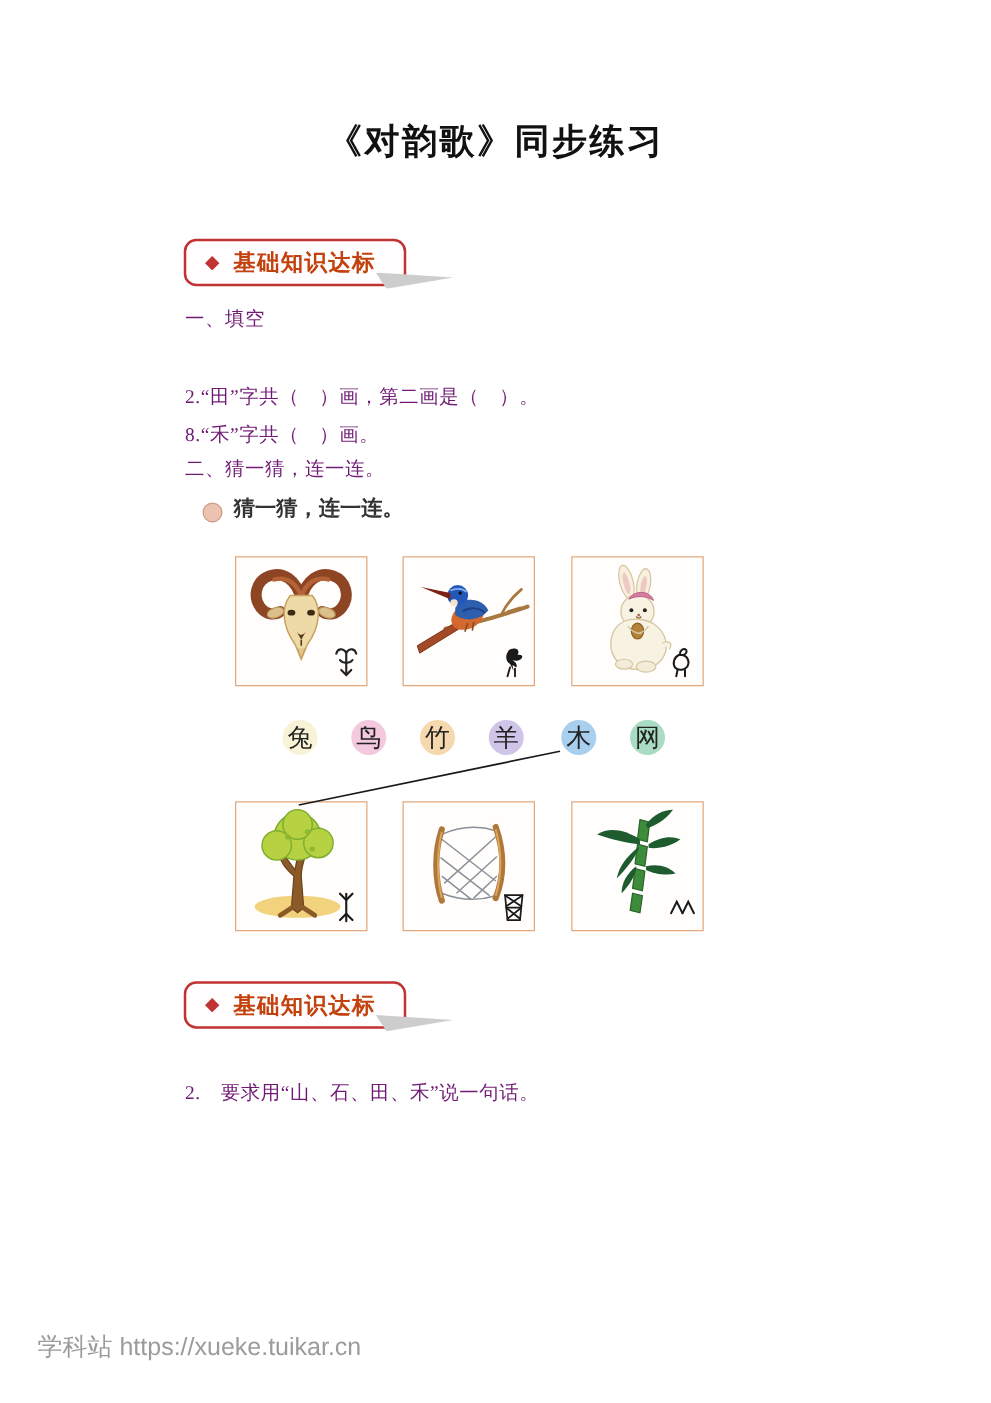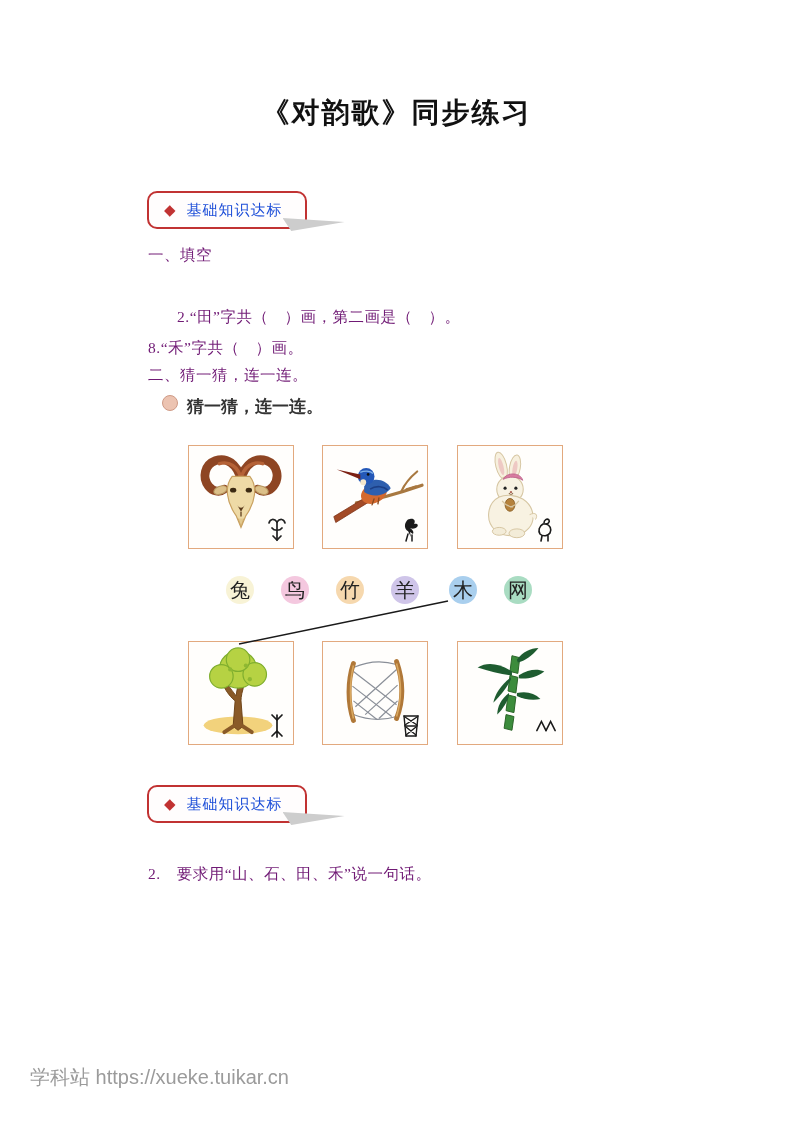--- a/index.html
+++ b/index.html
@@ -22,36 +22,36 @@
   .badge{
     position:absolute;left:117px;height:38px;
     display:flex;align-items:center;gap:11px;
     padding:0 22px 0 15px;
     border:2px solid #c13232;border-radius:10px;
     background:#fffdfd;
     box-sizing:border-box;
     z-index:2;
   }
   .badge .diamond{color:#c13232;font-size:15px;line-height:1;}
-  .badge .blabel{color:#1d4ed8;font-size:15px;font-weight:normal;letter-spacing:1px;}
+  .badge .blabel{color:#c2410c;font-size:18px;font-weight:bold;letter-spacing:1px;}
   .badge .swoosh{
     position:absolute;right:-40px;bottom:-4px;
     width:62px;height:13px;
     background:#cdcdcd;
     clip-path:polygon(0 0,100% 30%,14% 100%);
     z-index:1;
   }
   .bodyline{
     position:absolute;left:118px;
     font-size:15.5px;color:#701a75;letter-spacing:0.5px;
     white-space:nowrap;
   }
   .exinstr{
     position:absolute;left:132px;top:395px;
-    display:flex;align-items:flex-start;gap:9px;
+    display:flex;align-items:flex-end;gap:9px;
     font-size:17px;font-weight:bold;color:#333;
   }
   .stamp{
     width:16px;height:16px;border-radius:50%;
     background:#ecc3b1;border:1px solid #cf9a86;
     box-sizing:border-box;
   }
   .pbox{
     position:absolute;width:106px;height:104px;
     background:#fffefc;
@@ -84,21 +84,21 @@
 
   <div class="title">《对韵歌》同步练习</div>
 
   <div class="badge" style="top:191px;">
     <span class="diamond">◆</span>
     <span class="blabel">基础知识达标</span>
     <span class="swoosh"></span>
   </div>
 
   <div class="bodyline" style="top:245px;">一、填空</div>
-  <div class="bodyline" style="top:307px;margin-left:29px;">2.“田”字共（　）画，第二画是（　）。</div>
+  <div class="bodyline" style="top:307px;">2.“田”字共（　）画，第二画是（　）。</div>
   <div class="bodyline" style="top:338px;">8.“禾”字共（　）画。</div>
   <div class="bodyline" style="top:365px;">二、猜一猜，连一连。</div>
 
   <div class="exinstr">
     <span class="stamp"></span>
     <span>猜一猜，连一连。</span>
   </div>
 
   <div class="pbox" style="left:158px;top:445px;">
     <svg class="illu" viewBox="0 0 106 104">

